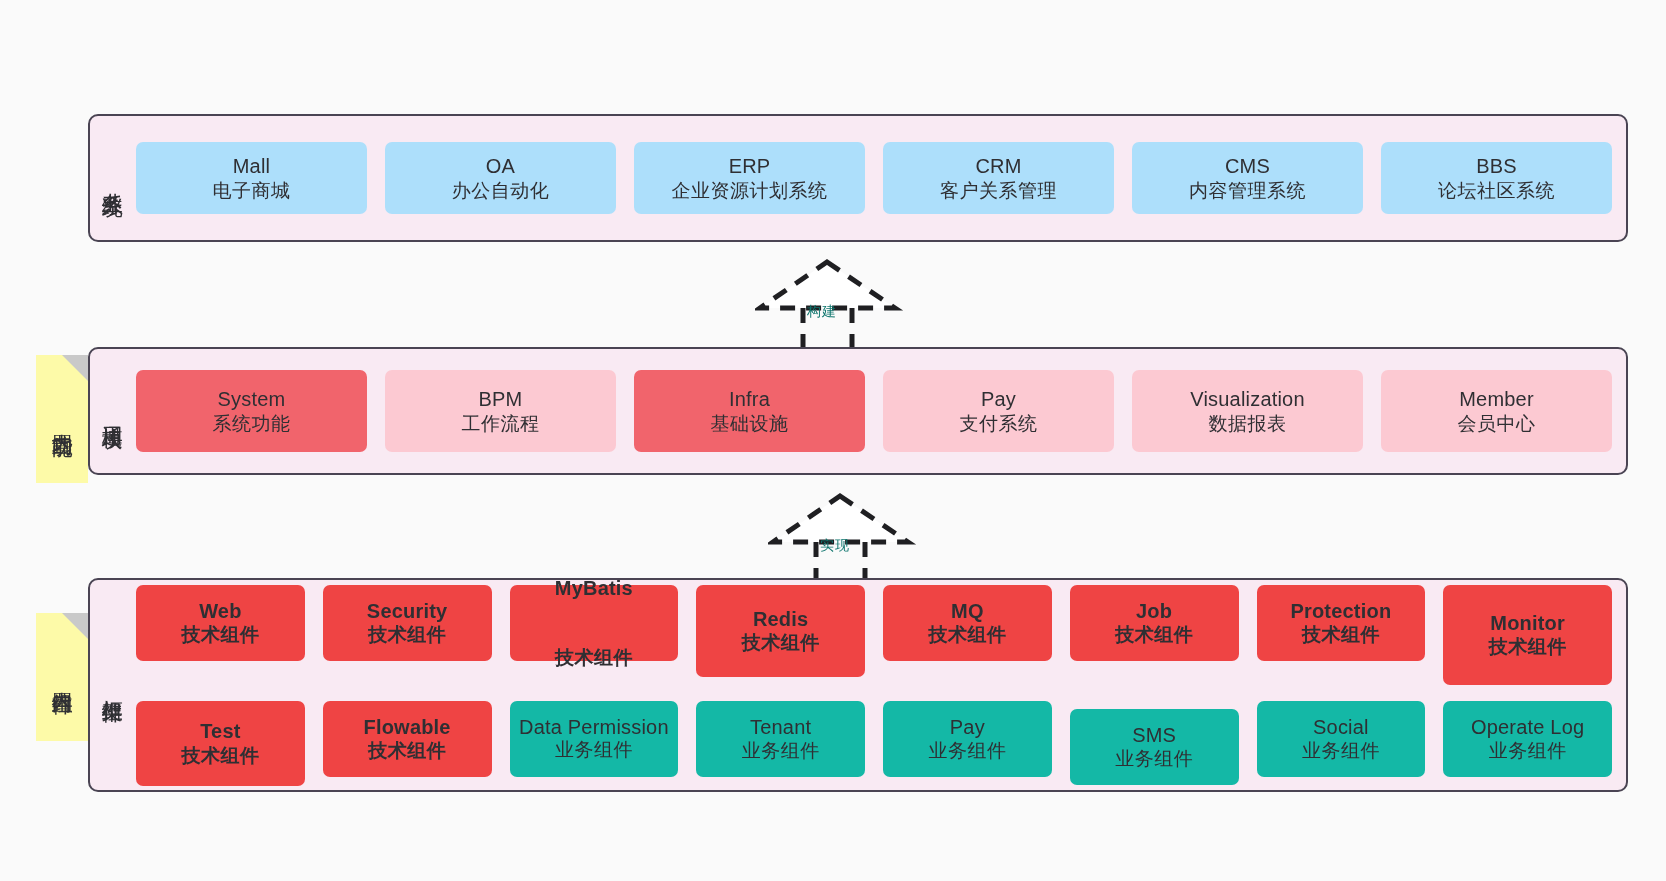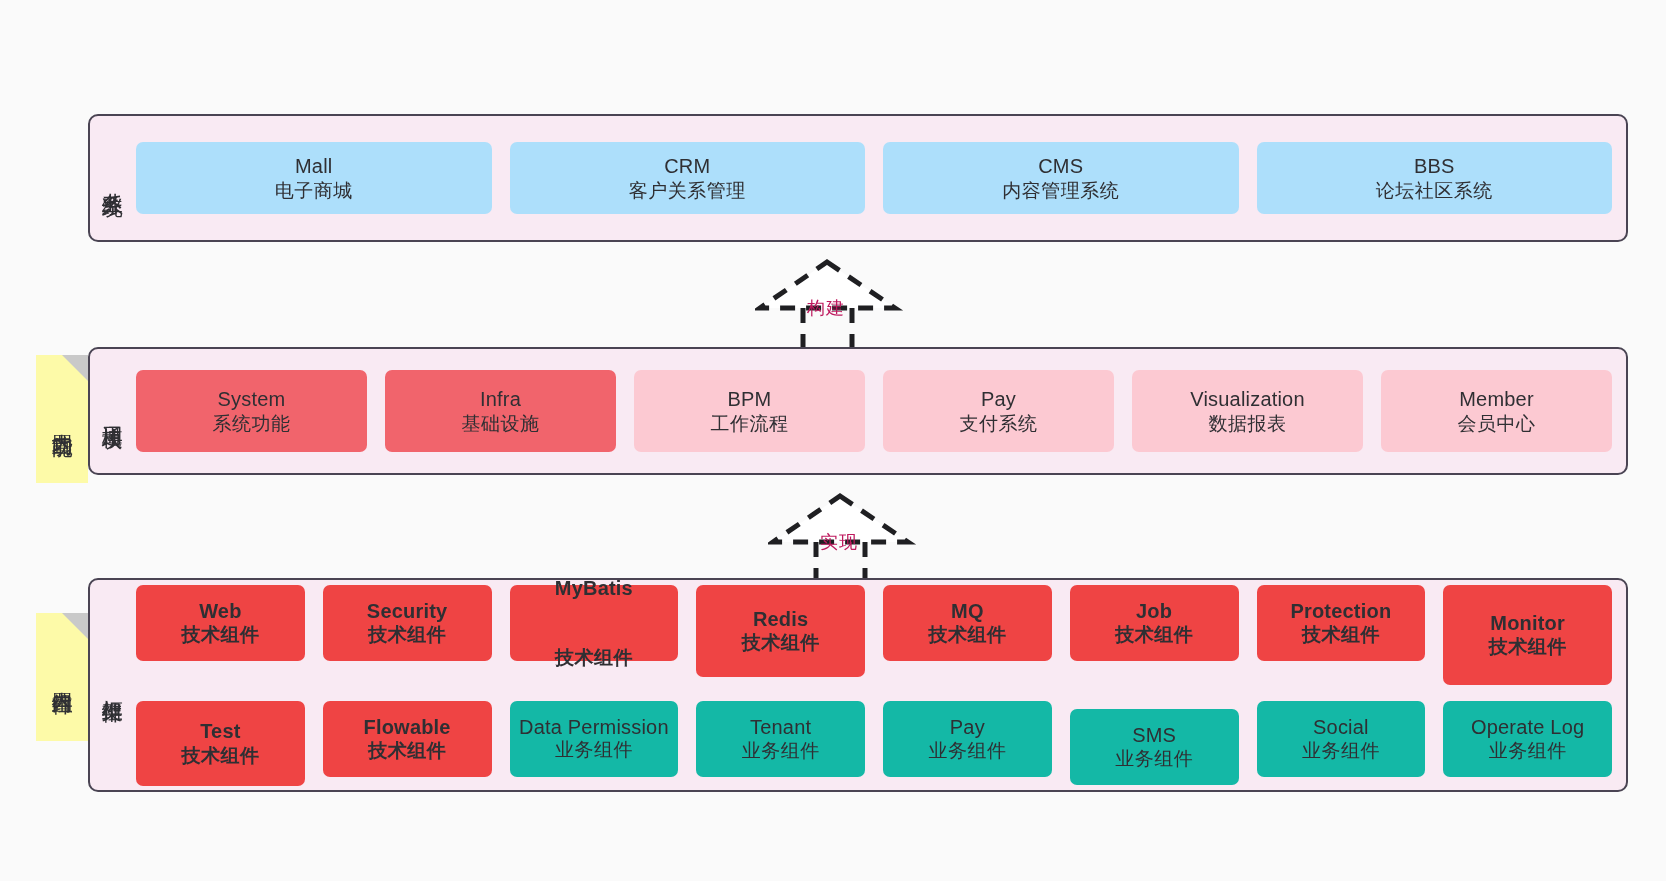--- a/index.html
+++ b/index.html
@@ -123,38 +123,47 @@
     border-left: 26px solid transparent;
   }
 
   
   .connector {
     position: absolute;
   }
   .connector svg { display: block; }
   .connector .conn-label {
     position: absolute;
-    font-size: 18px;
-    color: #be185d;
+    font-size: 14px;
+    color: #0f766e;
     white-space: nowrap;
     letter-spacing: 1px;
+    margin-top: 7px;
   }
 </style>
 </head>
 <body>
 
 <div id="canvas">
 
   <div class="layer" id="layer-business" style="left:88px; top:114px; width:1540px; height:128px;">
     <div class="layer-title">业务系统</div>
     <div class="layer-body">
       <div class="row">
         <div class="card c-blue" style="height:72px;">
           <span class="t-en">Mall</span>
           <span class="t-cn">电子商城</span>
+        </div>
+        <div class="card c-blue" style="height:72px;">
+          <span class="t-en">OA</span>
+          <span class="t-cn">办公自动化</span>
+        </div>
+        <div class="card c-blue" style="height:72px;">
+          <span class="t-en">ERP</span>
+          <span class="t-cn">企业资源计划系统</span>
         </div>
         <div class="card c-blue" style="height:72px;">
           <span class="t-en">CRM</span>
           <span class="t-cn">客户关系管理</span>
         </div>
         <div class="card c-blue" style="height:72px;">
           <span class="t-en">CMS</span>
           <span class="t-cn">内容管理系统</span>
         </div>
         <div class="card c-blue" style="height:72px;">
@@ -182,27 +191,27 @@
   </div>
 
   <div class="layer" id="layer-modules" style="left:88px; top:347px; width:1540px; height:128px;">
     <div class="layer-title">通用模块</div>
     <div class="layer-body">
       <div class="row">
         <div class="card c-red" style="height:82px;">
           <span class="t-en">System</span>
           <span class="t-cn">系统功能</span>
         </div>
+        <div class="card c-pink" style="height:82px;">
+          <span class="t-en">BPM</span>
+          <span class="t-cn">工作流程</span>
+        </div>
         <div class="card c-red" style="height:82px;">
           <span class="t-en">Infra</span>
           <span class="t-cn">基础设施</span>
-        </div>
-        <div class="card c-pink" style="height:82px;">
-          <span class="t-en">BPM</span>
-          <span class="t-cn">工作流程</span>
         </div>
         <div class="card c-pink" style="height:82px;">
           <span class="t-en">Pay</span>
           <span class="t-cn">支付系统</span>
         </div>
         <div class="card c-pink" style="height:82px;">
           <span class="t-en">Visualization</span>
           <span class="t-cn">数据报表</span>
         </div>
         <div class="card c-pink" style="height:82px;">

